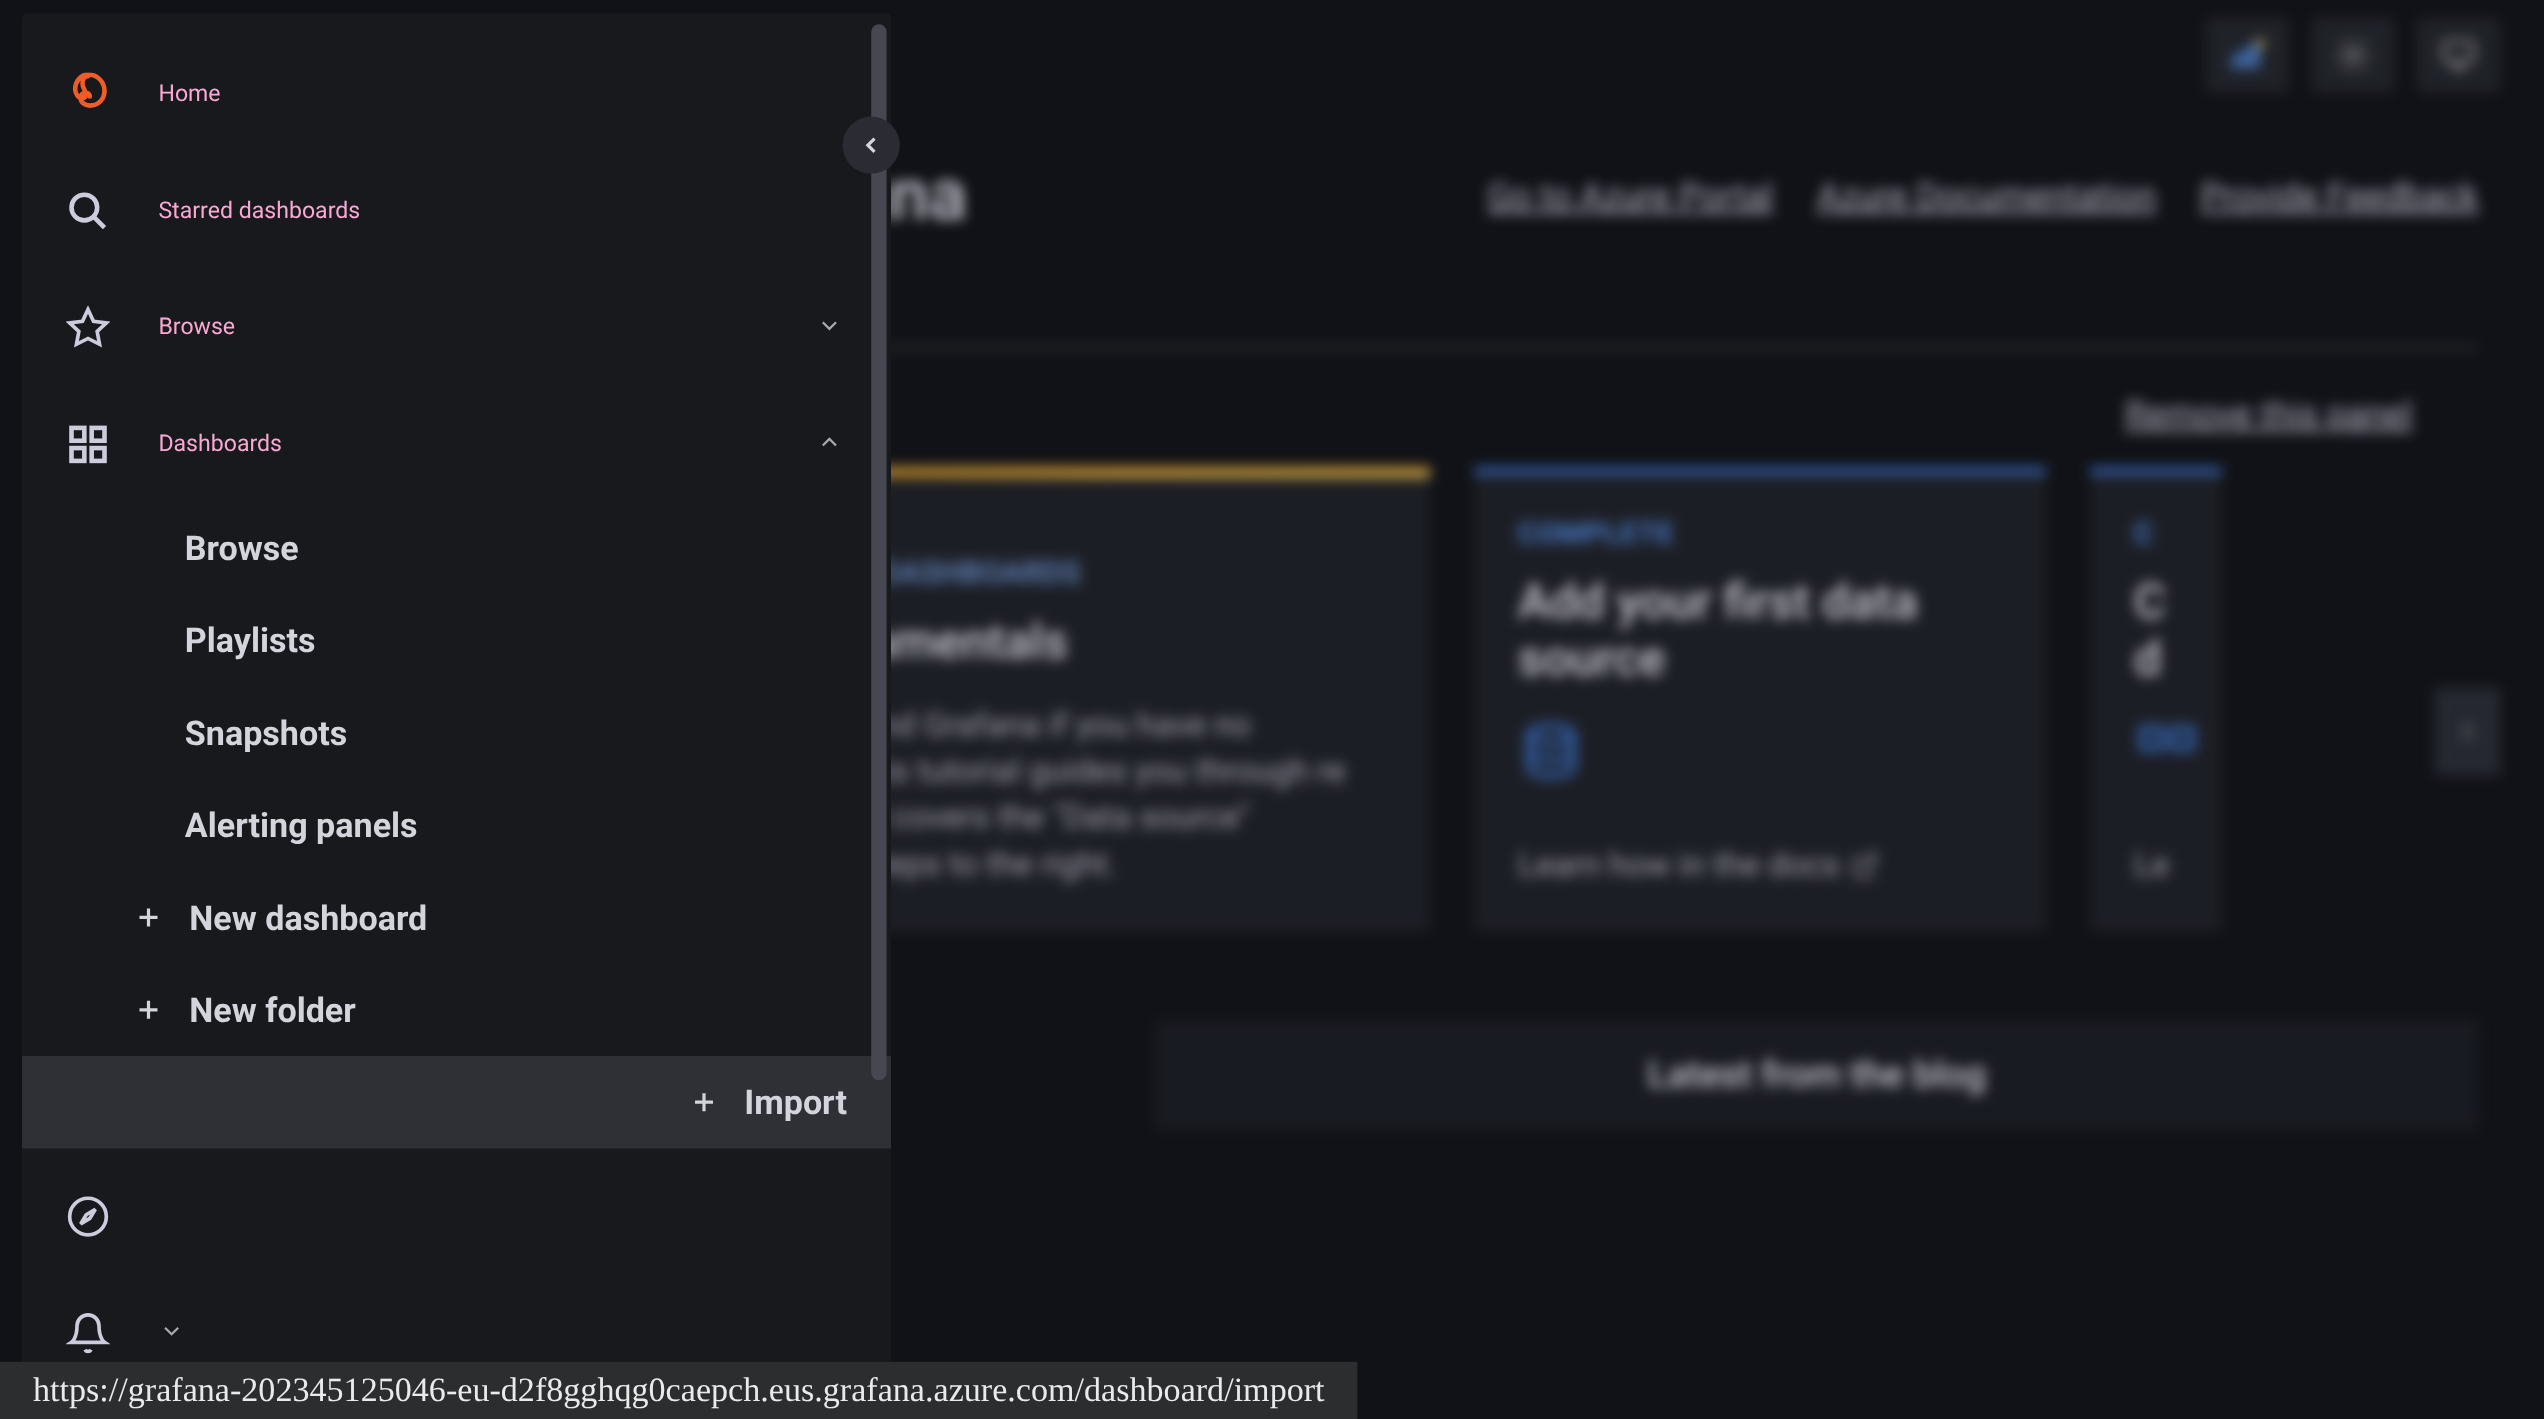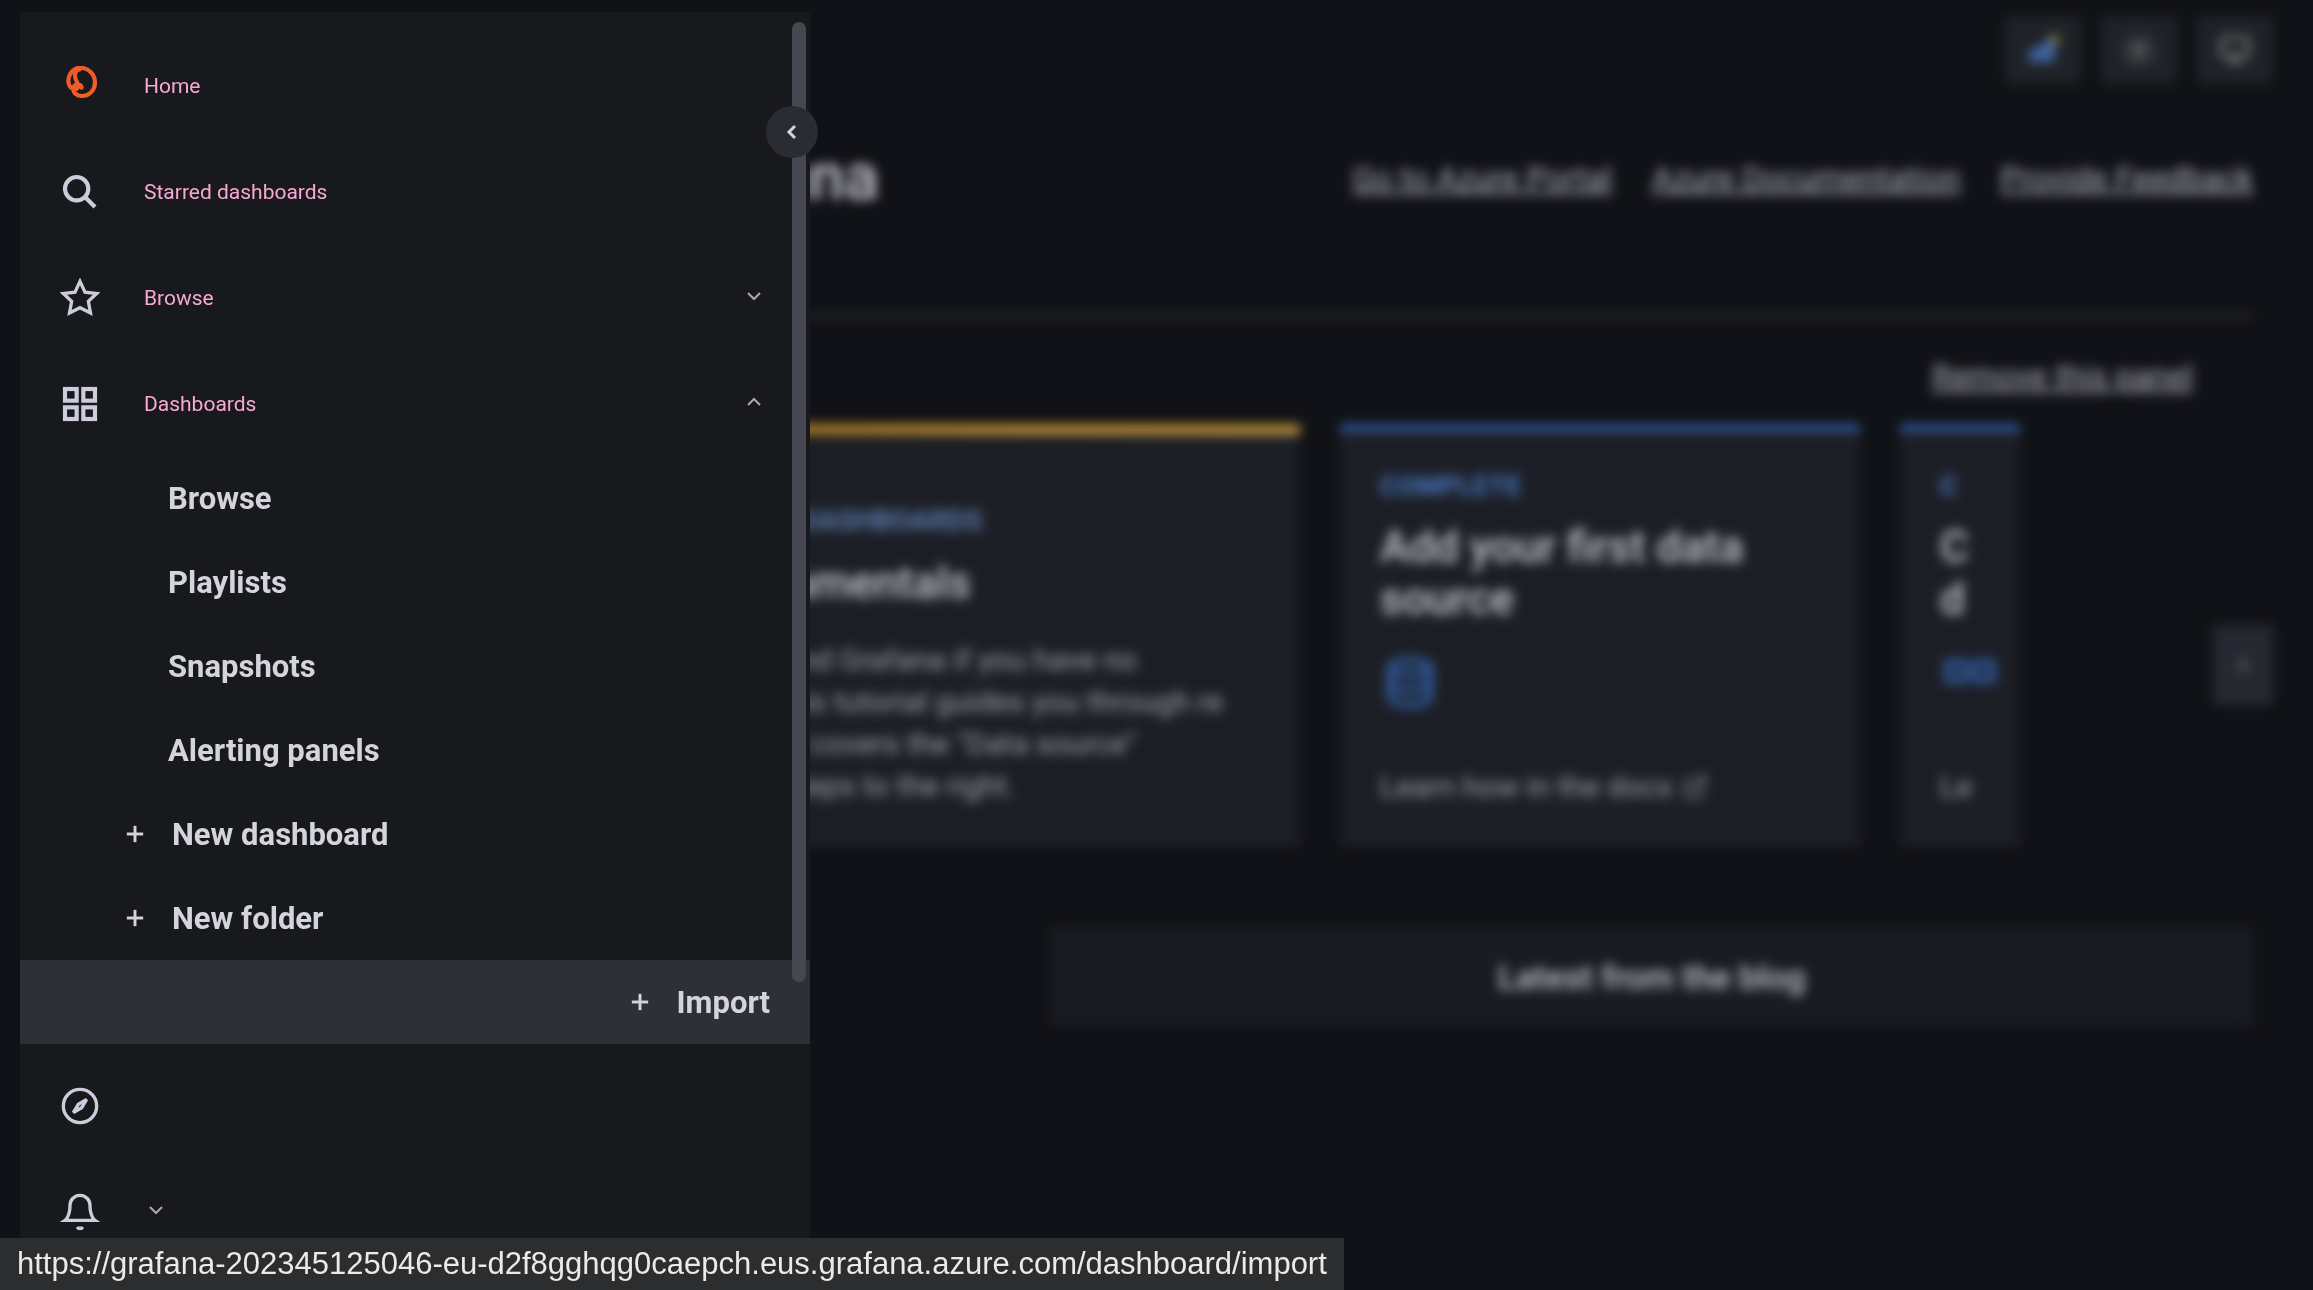--- a/index.html
+++ b/index.html
@@ -215,28 +215,28 @@
   justify-content: center;
   z-index: 20;
 }
 .collapse-btn svg { width: 24px; height: 24px; stroke:#d4d4dc; fill:none; stroke-width:3; }
 
 .status-bar {
   position: absolute;
   left: 0;
   bottom: 0;
   height: 52px;
-  padding: 0 17px;
+  padding: 0 30px;
   background: #2c2d2f;
   color: #eaeaea;
   font-size: 31px;
   display: flex;
   align-items: center;
   z-index: 30;
-  font-family: Liberation Sans, sans-serif;
+  font-family: Liberation Serif, serif;
 }
 
 
 .gradient-rule {
   height: 3px;
   background: linear-gradient(90deg, #7a2c00 0%, #b06a00 20%, #f2c94c 60%, #f6d768 100%);
   margin-bottom: 0;
 }
 </style>
 </head>

